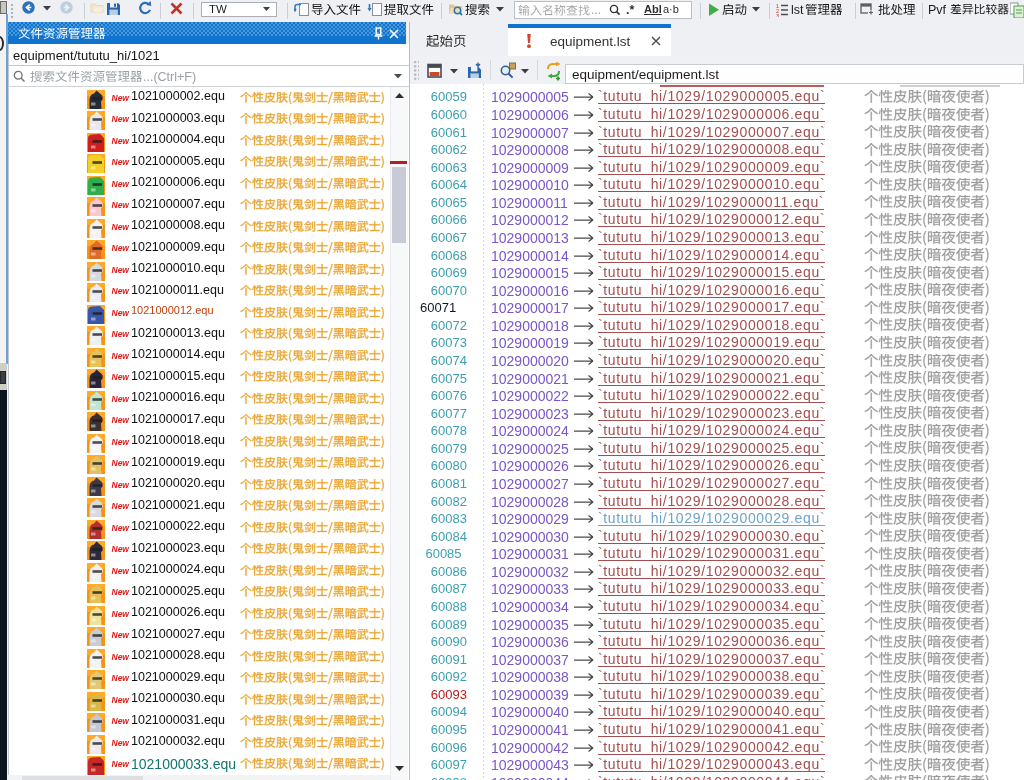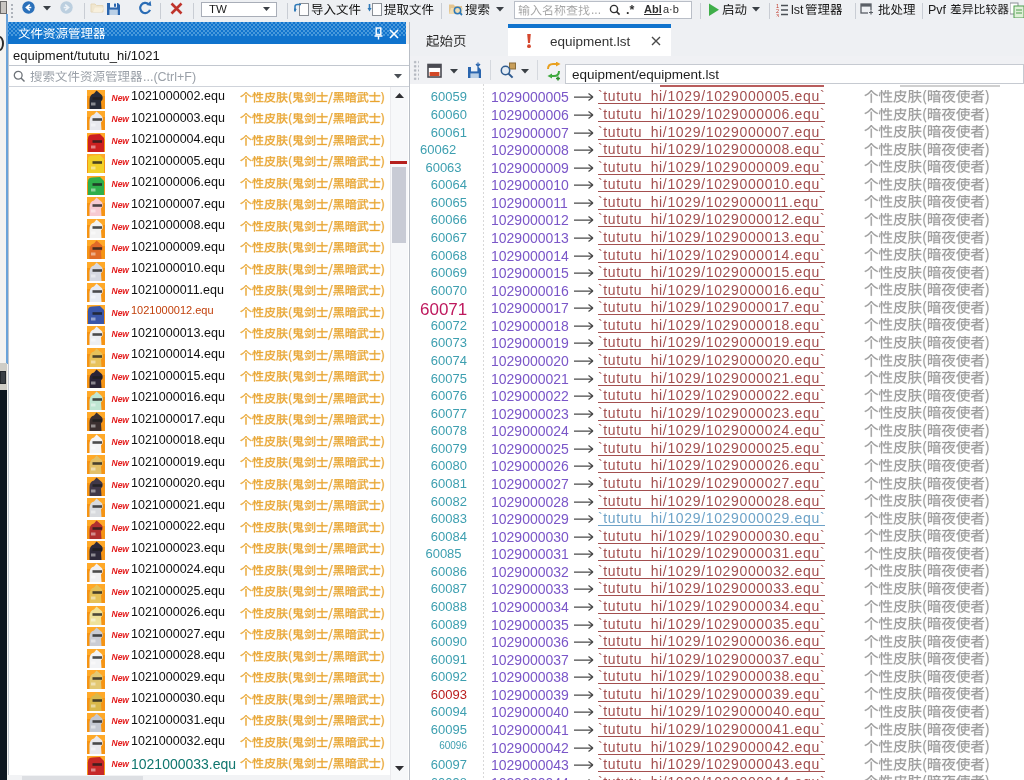--- a/index.html
+++ b/index.html
@@ -645,30 +645,30 @@
   </svg>
 <div class="a" style="left:420px;top:124.5px;width:47px;text-align:right;font-size:13px;color:#3d9fb0">60061</div>
 <div class="a" style="left:491px;top:124.5px;font-size:14px;color:#7a56c8">1029000007</div>
 <svg class="a" style="left:574px;top:127.5px" width="23" height="10">
     <use href="#arw" stroke="#4a4a4a" stroke-width="1.25" fill="none"></use>
   </svg>
 <div class="a" style="left:598px;top:124.5px;font-size:14px;letter-spacing:0.65px;color:#a34f4f;border-bottom:1px solid #a34f4f;line-height:14px">`tututu_hi/1029/1029000007.equ`</div>
 <svg class="a" style="left:864px;top:125.1px" width="130" height="18">
     <use href="#pg" fill="#9b9b9b" stroke="#9b9b9b" stroke-width="0.25"></use>
   </svg>
-<div class="a" style="left:420px;top:142.1px;width:47px;text-align:left;font-size:13px;color:#3d9fb0">60062</div>
+<div class="a" style="left:420px;top:142.1px;width:47px;text-align:right;font-size:13px;color:#3d9fb0">60062</div>
 <div class="a" style="left:491px;top:142.1px;font-size:14px;color:#7a56c8">1029000008</div>
 <svg class="a" style="left:574px;top:145.1px" width="23" height="10">
     <use href="#arw" stroke="#4a4a4a" stroke-width="1.25" fill="none"></use>
   </svg>
 <div class="a" style="left:598px;top:142.1px;font-size:14px;letter-spacing:0.65px;color:#a34f4f;border-bottom:1px solid #a34f4f;line-height:14px">`tututu_hi/1029/1029000008.equ`</div>
 <svg class="a" style="left:864px;top:142.7px" width="130" height="18">
     <use href="#pg" fill="#9b9b9b" stroke="#9b9b9b" stroke-width="0.25"></use>
   </svg>
-<div class="a" style="left:420px;top:159.7px;width:47px;text-align:center;font-size:13px;color:#3d9fb0">60063</div>
+<div class="a" style="left:420px;top:159.7px;width:47px;text-align:right;font-size:13px;color:#3d9fb0">60063</div>
 <div class="a" style="left:491px;top:159.7px;font-size:14px;color:#7a56c8">1029000009</div>
 <svg class="a" style="left:574px;top:162.7px" width="23" height="10">
     <use href="#arw" stroke="#4a4a4a" stroke-width="1.25" fill="none"></use>
   </svg>
 <div class="a" style="left:598px;top:159.7px;font-size:14px;letter-spacing:0.65px;color:#a34f4f;border-bottom:1px solid #a34f4f;line-height:14px">`tututu_hi/1029/1029000009.equ`</div>
 <svg class="a" style="left:864px;top:160.3px" width="130" height="18">
     <use href="#pg" fill="#9b9b9b" stroke="#9b9b9b" stroke-width="0.25"></use>
   </svg>
 <div class="a" style="left:420px;top:177.2px;width:47px;text-align:right;font-size:13px;color:#3d9fb0">60064</div>
 <div class="a" style="left:491px;top:177.2px;font-size:14px;color:#7a56c8">1029000010</div>
@@ -726,21 +726,21 @@
   </svg>
 <div class="a" style="left:420px;top:282.7px;width:47px;text-align:right;font-size:13px;color:#3d9fb0">60070</div>
 <div class="a" style="left:491px;top:282.7px;font-size:14px;color:#7a56c8">1029000016</div>
 <svg class="a" style="left:574px;top:285.7px" width="23" height="10">
     <use href="#arw" stroke="#4a4a4a" stroke-width="1.25" fill="none"></use>
   </svg>
 <div class="a" style="left:598px;top:282.7px;font-size:14px;letter-spacing:0.65px;color:#a34f4f;border-bottom:1px solid #a34f4f;line-height:14px">`tututu_hi/1029/1029000016.equ`</div>
 <svg class="a" style="left:864px;top:283.3px" width="130" height="18">
     <use href="#pg" fill="#9b9b9b" stroke="#9b9b9b" stroke-width="0.25"></use>
   </svg>
-<div class="a" style="left:420px;top:300.2px;width:47px;text-align:right;font-size:17px;color:#be185d">60071</div>
+<div class="a" style="left:420px;top:300.2px;width:47px;font-size:13px;color:#0f172a">60071</div>
 <div class="a" style="left:491px;top:300.2px;font-size:14px;color:#7a56c8">1029000017</div>
 <svg class="a" style="left:574px;top:303.2px" width="23" height="10">
     <use href="#arw" stroke="#4a4a4a" stroke-width="1.25" fill="none"></use>
   </svg>
 <div class="a" style="left:598px;top:300.2px;font-size:14px;letter-spacing:0.65px;color:#a34f4f;border-bottom:1px solid #a34f4f;line-height:14px">`tututu_hi/1029/1029000017.equ`</div>
 <svg class="a" style="left:864px;top:300.8px" width="130" height="18">
     <use href="#pg" fill="#9b9b9b" stroke="#9b9b9b" stroke-width="0.25"></use>
   </svg>
 <div class="a" style="left:420px;top:317.8px;width:47px;text-align:right;font-size:13px;color:#3d9fb0">60072</div>
 <div class="a" style="left:491px;top:317.8px;font-size:14px;color:#7a56c8">1029000018</div>
@@ -951,21 +951,21 @@
   </svg>
 <div class="a" style="left:420px;top:721.9px;width:47px;text-align:right;font-size:13px;color:#3d9fb0">60095</div>
 <div class="a" style="left:491px;top:721.9px;font-size:14px;color:#7a56c8">1029000041</div>
 <svg class="a" style="left:574px;top:724.9px" width="23" height="10">
     <use href="#arw" stroke="#4a4a4a" stroke-width="1.25" fill="none"></use>
   </svg>
 <div class="a" style="left:598px;top:721.9px;font-size:14px;letter-spacing:0.65px;color:#a34f4f;border-bottom:1px solid #a34f4f;line-height:14px">`tututu_hi/1029/1029000041.equ`</div>
 <svg class="a" style="left:864px;top:722.5px" width="130" height="18">
     <use href="#pg" fill="#9b9b9b" stroke="#9b9b9b" stroke-width="0.25"></use>
   </svg>
-<div class="a" style="left:420px;top:739.5px;width:47px;text-align:right;font-size:10px;color:#3d9fb0">60096</div>
+<div class="a" style="left:420px;top:739.5px;width:47px;text-align:right;font-size:13px;color:#3d9fb0">60096</div>
 <div class="a" style="left:491px;top:739.5px;font-size:14px;color:#7a56c8">1029000042</div>
 <svg class="a" style="left:574px;top:742.5px" width="23" height="10">
     <use href="#arw" stroke="#4a4a4a" stroke-width="1.25" fill="none"></use>
   </svg>
 <div class="a" style="left:598px;top:739.5px;font-size:14px;letter-spacing:0.65px;color:#a34f4f;border-bottom:1px solid #a34f4f;line-height:14px">`tututu_hi/1029/1029000042.equ`</div>
 <svg class="a" style="left:864px;top:740.1px" width="130" height="18">
     <use href="#pg" fill="#9b9b9b" stroke="#9b9b9b" stroke-width="0.25"></use>
   </svg>
 <div class="a" style="left:420px;top:757.1px;width:47px;text-align:right;font-size:13px;color:#3d9fb0">60097</div>
 <div class="a" style="left:491px;top:757.1px;font-size:14px;color:#7a56c8">1029000043</div>

